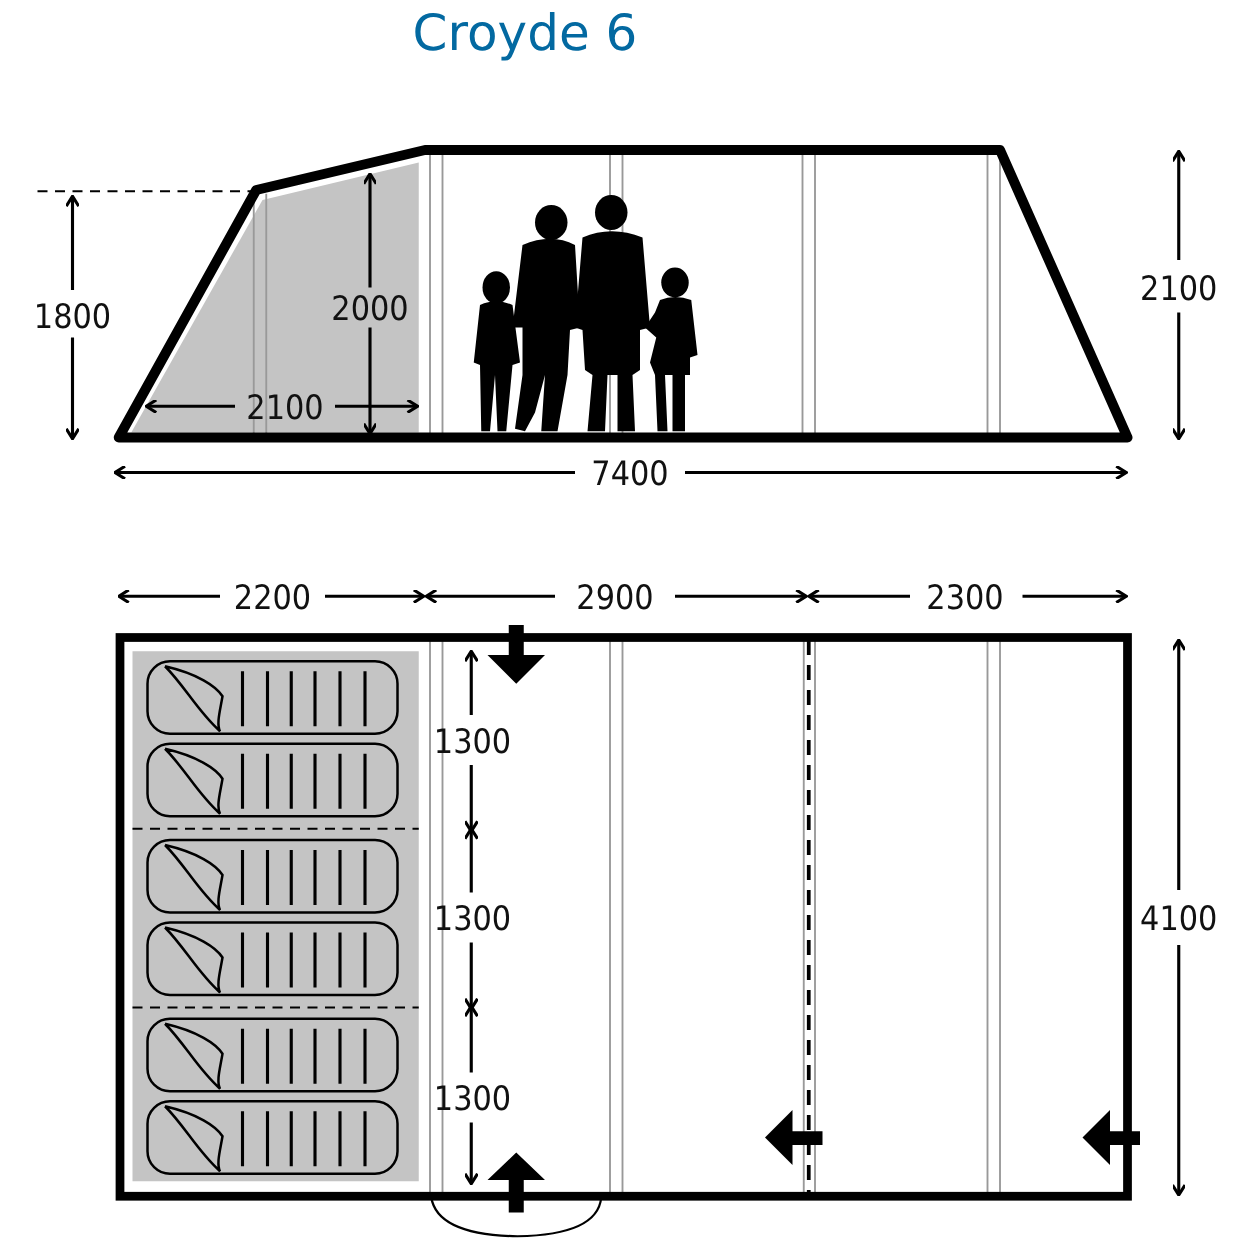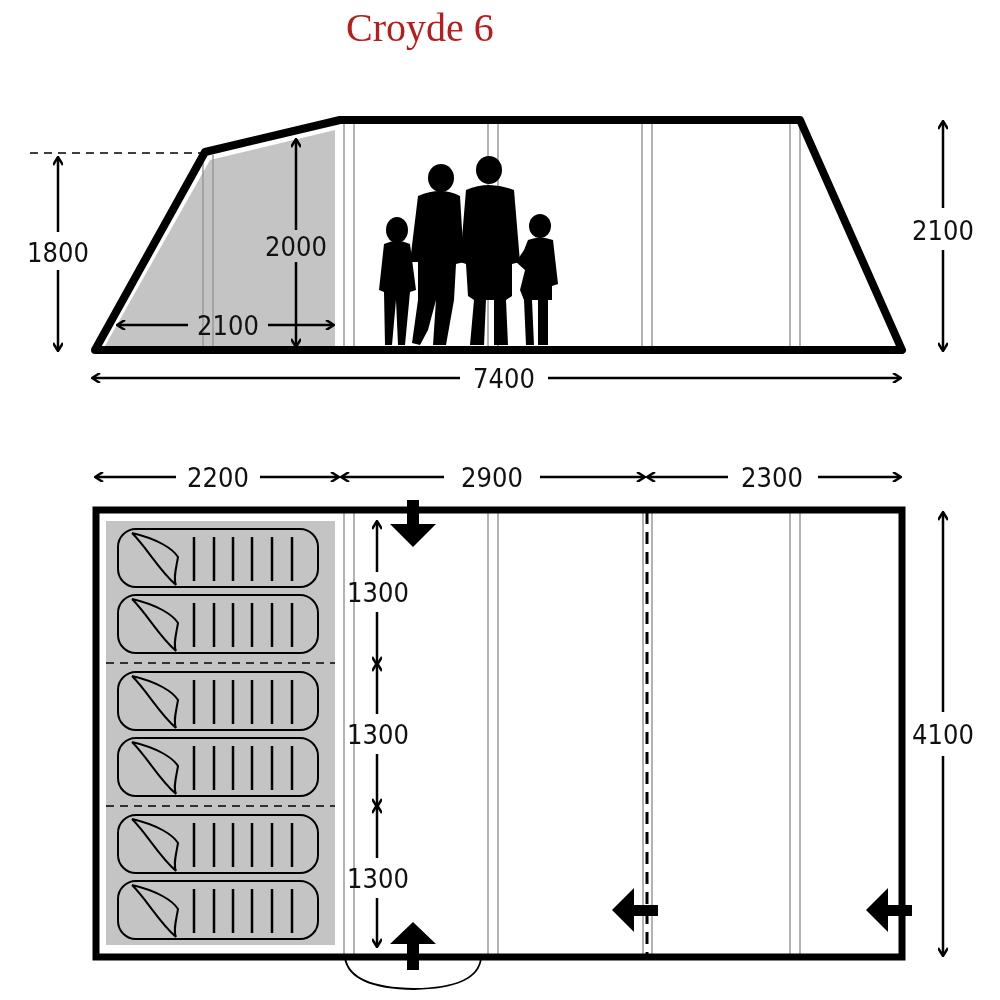--- a/index.html
+++ b/index.html
@@ -1,17 +1,17 @@
 <!DOCTYPE html>
 <html><head>
 <meta charset="utf-8">
 <style>
   html,body{margin:0;padding:0;background:#fff;}
   body{width:1000px;height:1000px;position:relative;overflow:hidden;font-family:"DejaVu Sans","Liberation Sans",sans-serif;}
-  #title{position:absolute;left:0;top:4px;width:840px;text-align:center;font-size:40px;color:#b91c1c;font-family:Liberation Serif, serif;}
+  #title{position:absolute;left:0;top:4px;width:840px;text-align:center;font-size:40px;color:#0369a1;}
   svg{position:absolute;left:0;top:0;}
   .lbl{font-family:"DejaVu Sans Condensed","DejaVu Sans",sans-serif;font-size:27px;fill:#111;}
 </style>
 </head>
 <body>
 
 <div id="title">Croyde 6</div>
 
 <svg width="1000" height="1000" viewBox="0 0 1000 1000">
   <defs>

